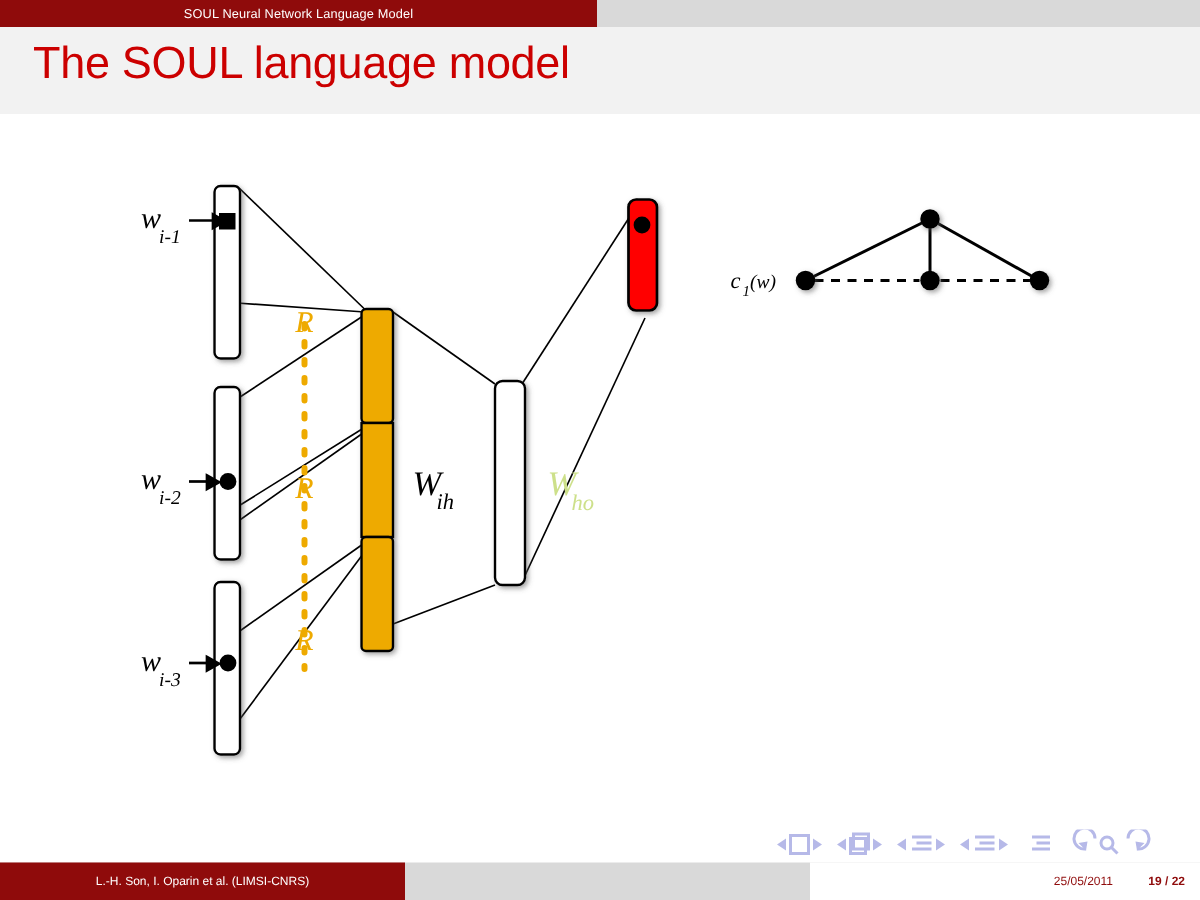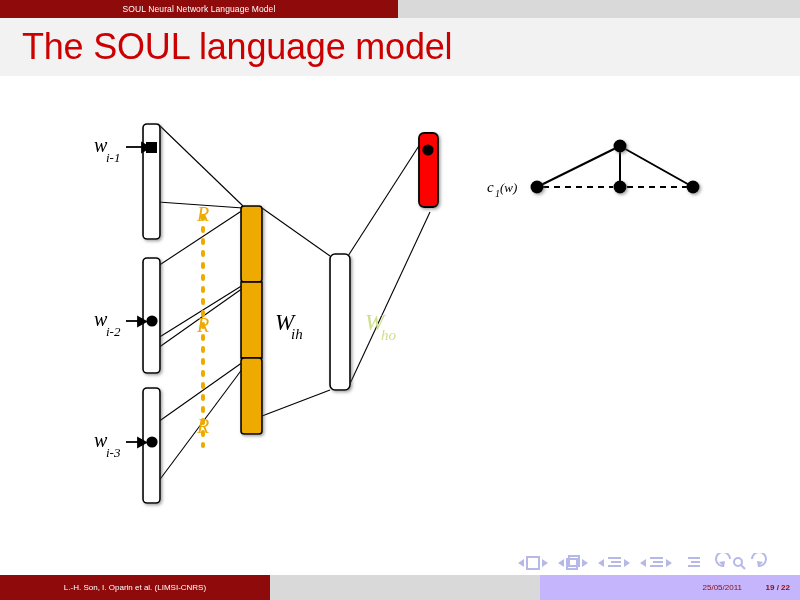--- a/index.html
+++ b/index.html
@@ -40,21 +40,21 @@
   .title-area {
     position: absolute;
     left: 0; top: 18px;
     width: 800px; height: 58px;
     background: #f2f2f2;
   }
   .slide-title {
     position: absolute;
     left: 22px; top: 8px;
     color: #cc0000;
-    font-size: 36px;
+    font-size: 30px;
     font-weight: normal;
     letter-spacing: -0.2px;
     white-space: nowrap;
   }
 
   
   .body-area {
     position: absolute;
     left: 0; top: 76px;
     width: 800px; height: 495px;
@@ -98,21 +98,21 @@
     text-align: center;
   }
   .foot-mid {
     left: 270px; width: 270px;
     background: #f2f2f2;
     color: #8f0b0b;
     text-align: center;
   }
   .foot-right {
     left: 540px; width: 260px;
-    background: #c4b5fd;
+    background: #ffffff;
     color: #8f0b0b;
     text-align: right;
   }
   .foot-date { position: absolute; right: 58px; top: 0; line-height: 25px; }
   .foot-page { position: absolute; right: 10px; top: 0; line-height: 25px; font-weight: bold; }
 </style>
 </head>
 <body>
 
 <div class="headbar">

